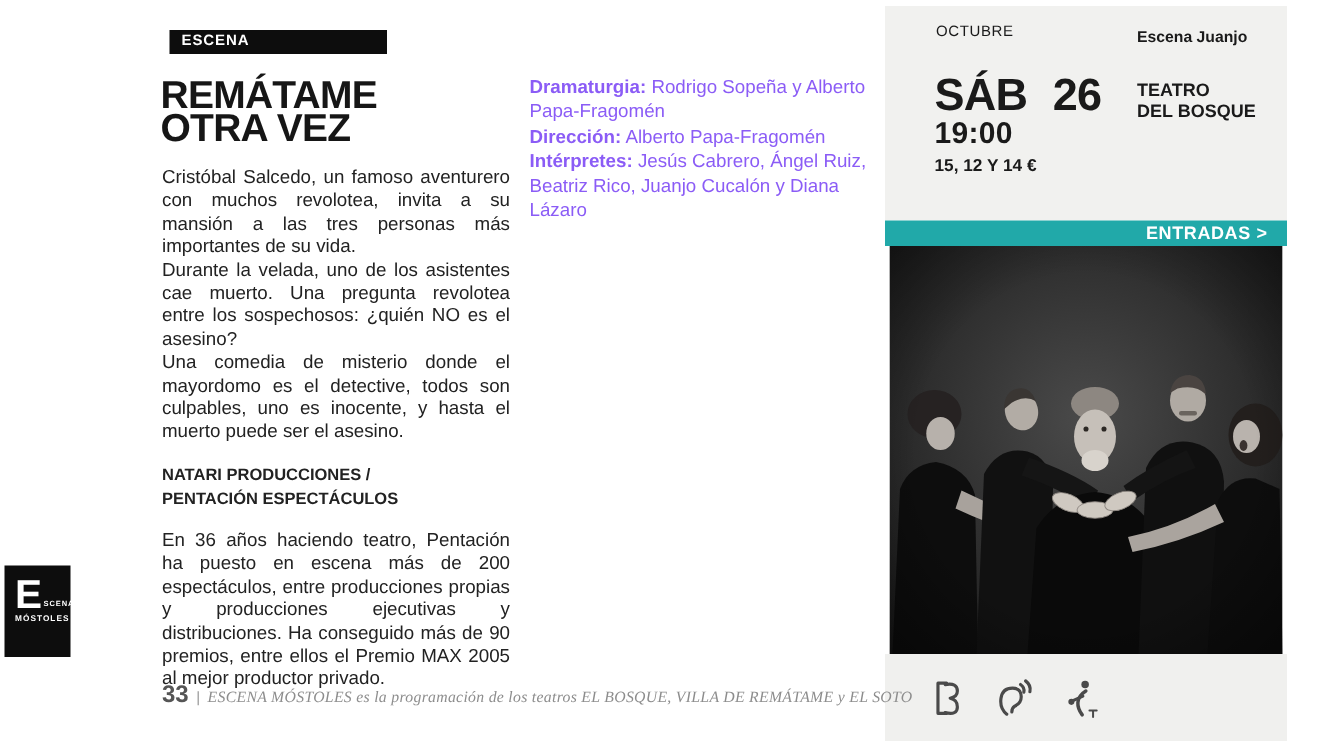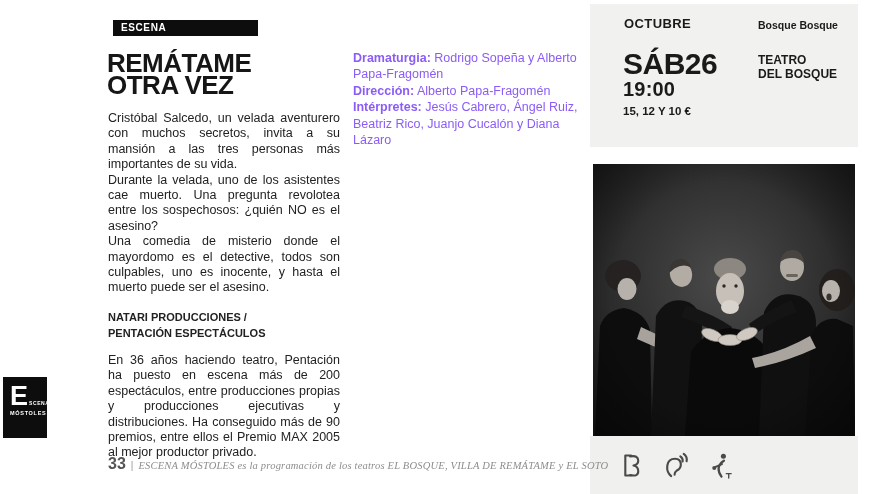--- a/index.html
+++ b/index.html
@@ -50,24 +50,24 @@
     font-size:12.5px; line-height:16.4px; color:#8b5cf6;
   }
   .credit-label { font-weight:bold; }
 
   
   .event-panel { position:absolute; left:590px; top:0; width:268px; height:494px; }
   .event-info {
     position:absolute; left:0; top:4px; width:268px; height:143px;
     background:#f1f1ef;
   }
-  .month-label { position:absolute; left:34px; top:12px; font-size:13px; font-weight:bold; letter-spacing:0.4px; }
+  .month-label { position:absolute; left:34px; top:12px; font-size:10px; font-weight:normal; letter-spacing:0.4px; }
   .venue-tag  { position:absolute; left:168px; top:15px; font-size:10.5px; font-weight:bold; }
   .date-line  { position:absolute; left:33px; top:46px; font-size:30px; font-weight:bold; letter-spacing:-0.5px; line-height:28px; }
-  .date-num   { }
+  .date-num   { margin-left:17px; }
   .time-line  { position:absolute; left:33px; top:74px; font-size:20px; font-weight:bold; letter-spacing:0.2px; }
   .venue-name { position:absolute; left:168px; top:50px; font-size:12px; font-weight:bold; line-height:13.5px; white-space:pre-line; }
   .prices     { position:absolute; left:33px; top:101px; font-size:11.5px; font-weight:bold; }
 
   .tickets-bar {
     position:absolute; left:0; top:147px; width:268px; height:17px;
     background:#21a9a9; color:#ffffff; font-size:12px; font-weight:bold;
     letter-spacing:0.4px; text-align:right; line-height:17px; padding-right:13px;
     cursor:pointer;
   }
@@ -103,48 +103,49 @@
   </div>
 
   <div class="category-badge">ESCENA</div>
 
   <h1 class="show-title">
     <span>REMÁTAME</span><br>
     <span>OTRA VEZ</span>
   </h1>
 
   <div class="desc-col">
-    <p>Cristóbal Salcedo, un velada aventurero con muchos secretos, invita a su mansión a las tres personas más importantes de su vida.</p>
+    <p>Cristóbal Salcedo, un famoso aventurero con muchos revolotea, invita a su mansión a las tres personas más importantes de su vida.</p>
     <p>Durante la velada, uno de los asistentes cae muerto. Una pregunta revolotea entre los sospechosos: ¿quién NO es el asesino?</p>
     <p>Una comedia de misterio donde el mayordomo es el detective, todos son culpables, uno es inocente, y hasta el muerto puede ser el asesino.</p>
     <p class="producer-heading">NATARI PRODUCCIONES /
 PENTACIÓN ESPECTÁCULOS</p>
     <p>En 36 años haciendo teatro, Pentación ha puesto en escena más de 200 espectáculos, entre producciones propias y producciones ejecutivas y distribuciones. Ha conseguido más de 90 premios, entre ellos el Premio MAX 2005 al mejor productor privado.</p>
   </div>
 
   <div class="credits-col">
     <div><span class="credit-label">Dramaturgia:</span><span> Rodrigo Sopeña y Alberto Papa-Fragomén</span></div>
     <div><span class="credit-label">Dirección:</span><span> Alberto Papa-Fragomén</span></div>
     <div><span class="credit-label">Intérpretes:</span><span> Jesús Cabrero, Ángel Ruiz, Beatriz Rico, Juanjo Cucalón y Diana Lázaro</span></div>
   </div>
 
   <div class="event-panel">
 
     <div class="event-info">
       <div class="month-label">OCTUBRE</div>
-      <div class="venue-tag">Bosque Bosque</div>
+      <div class="venue-tag">Escena Juanjo</div>
       <div class="date-line">
         <span>SÁB</span><span class="date-num">26</span>
       </div>
       <div class="time-line">19:00</div>
       <div class="venue-name">TEATRO
 DEL BOSQUE</div>
-      <div class="prices">15, 12 Y 10 €</div>
+      <div class="prices">15, 12 Y 14 €</div>
     </div>
 
+    <div class="tickets-bar" style="background: rgb(33, 169, 169);">ENTRADAS &gt;</div>
 
     <svg class="show-photo" viewBox="0 0 262 272" xmlns="http://www.w3.org/2000/svg" aria-hidden="true">
       <defs>
         <radialGradient id="bg" cx="50%" cy="42%" r="80%">
           <stop offset="0%" stop-color="#4a4a4a"></stop>
           <stop offset="55%" stop-color="#2c2c2c"></stop>
           <stop offset="100%" stop-color="#161616"></stop>
         </radialGradient>
         <radialGradient id="vig" cx="50%" cy="50%" r="72%">
           <stop offset="60%" stop-color="rgba(0,0,0,0)"></stop>

